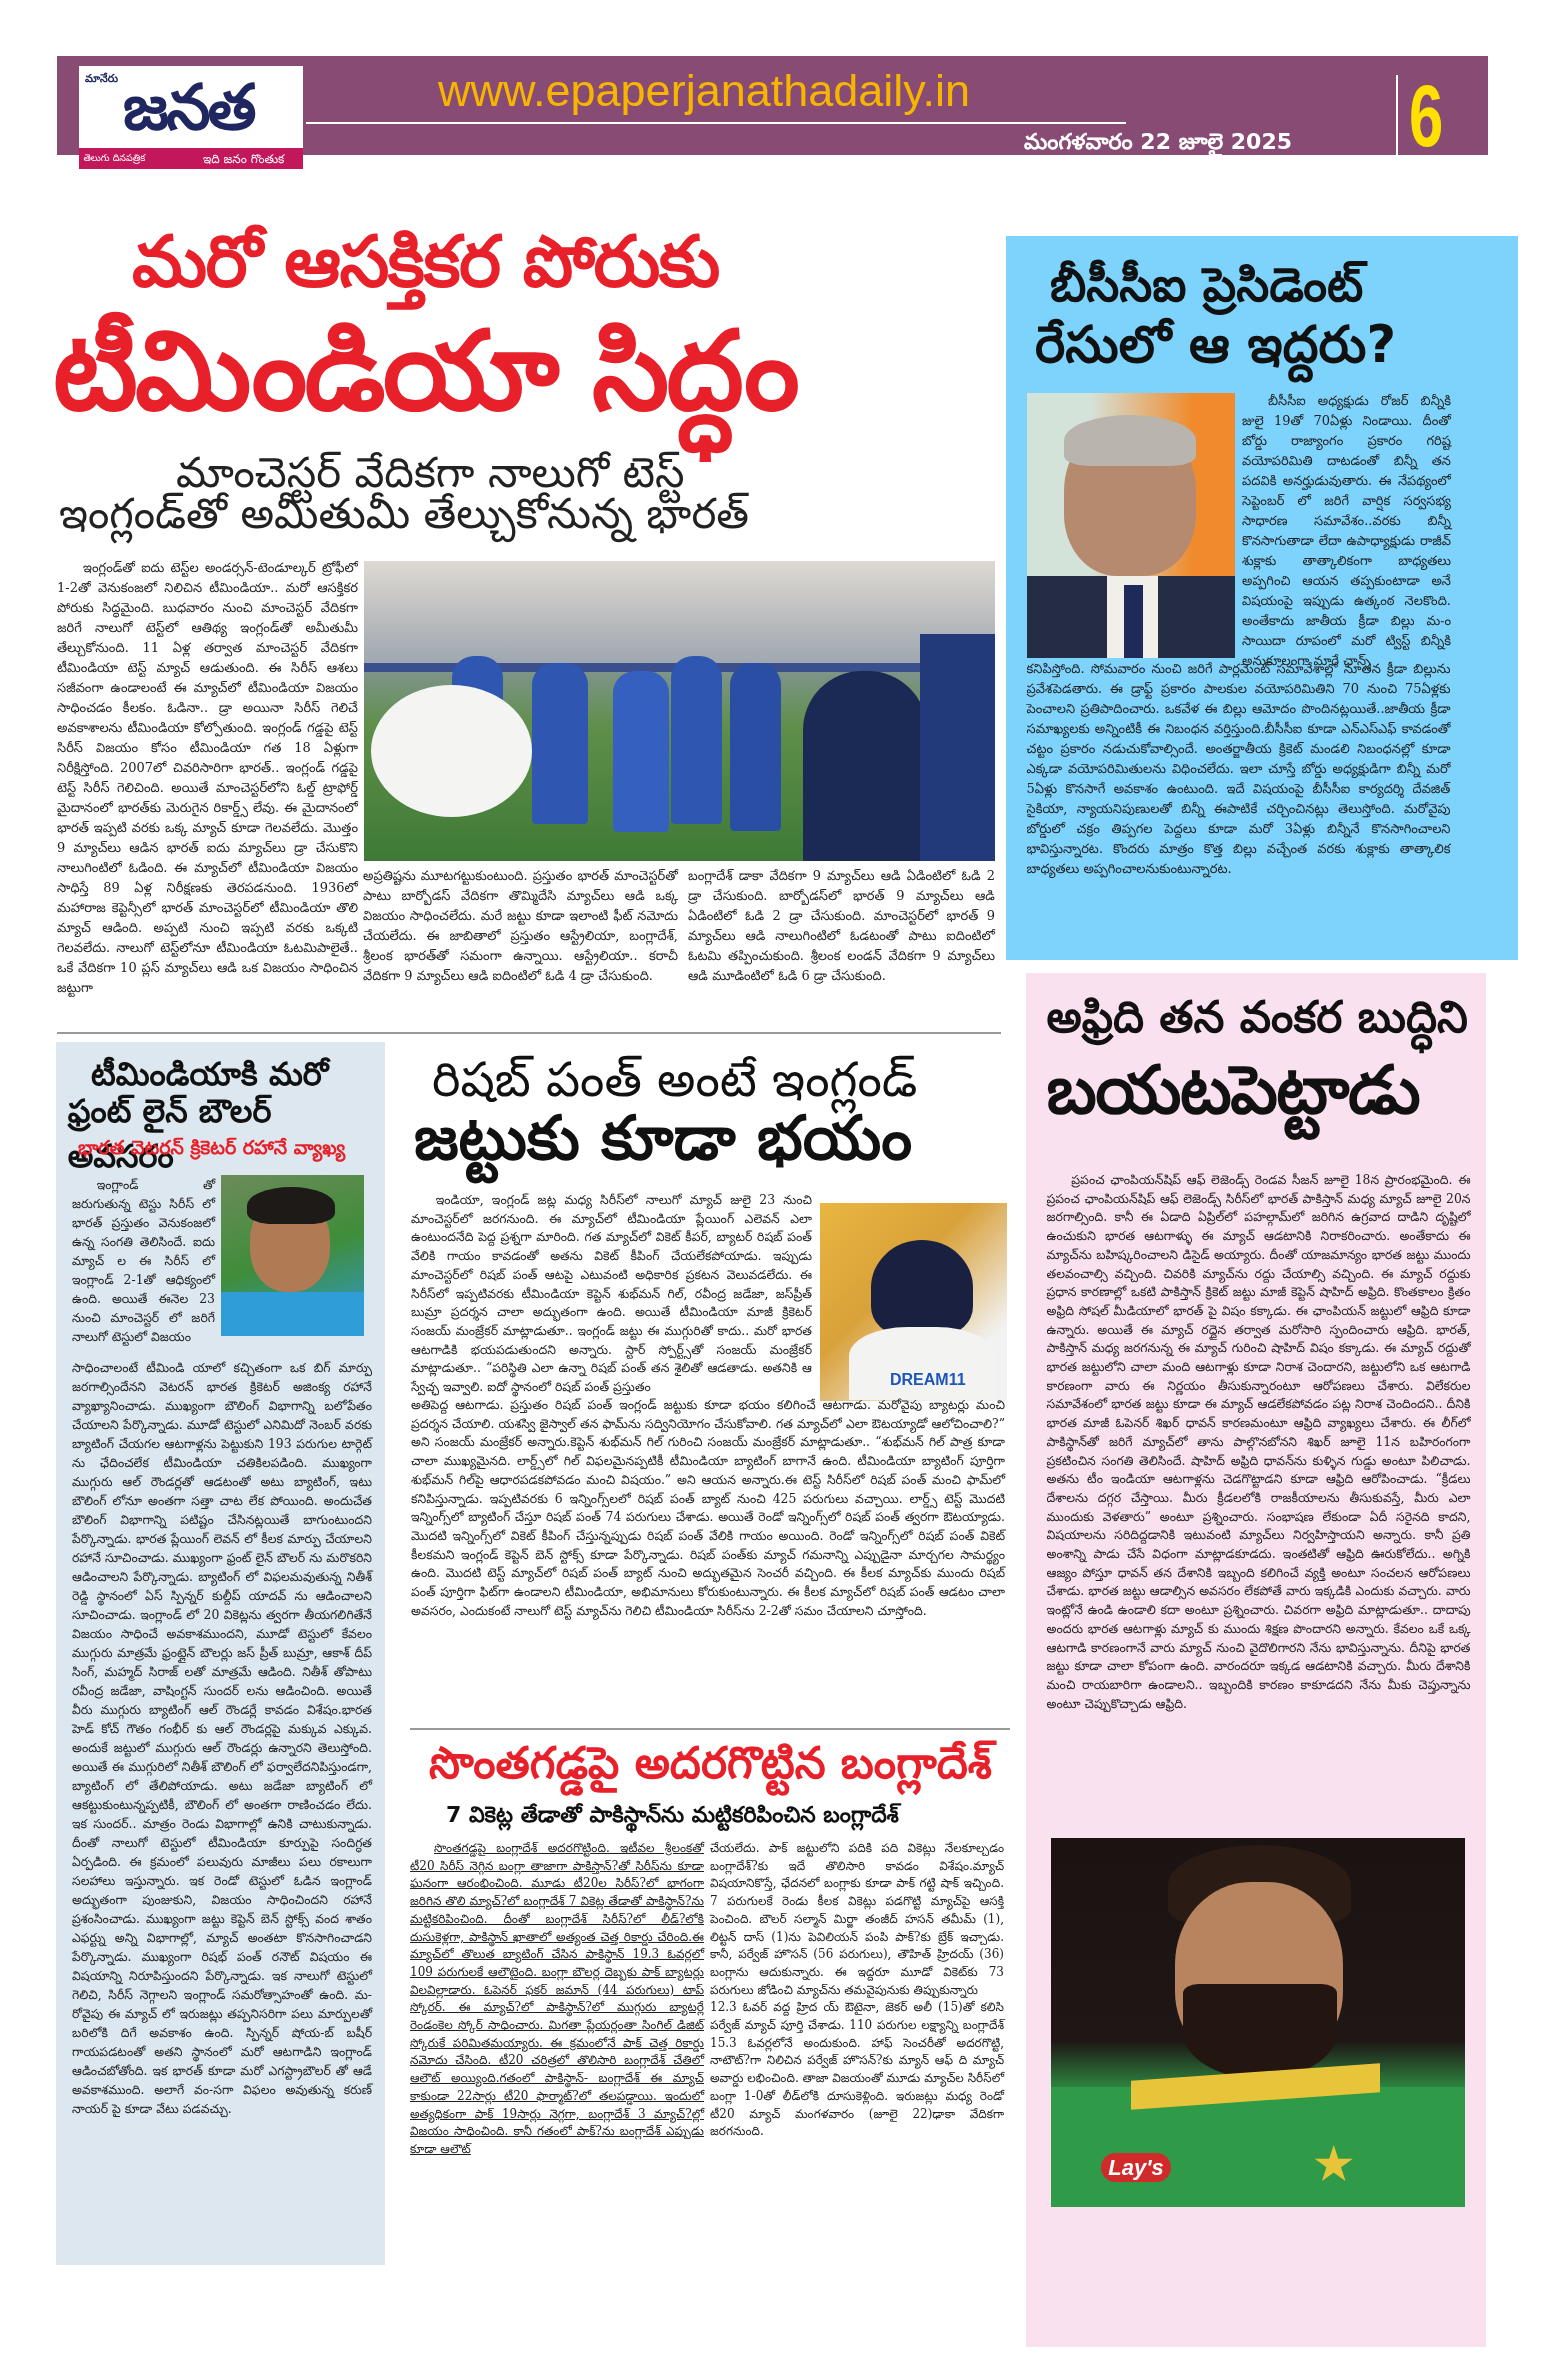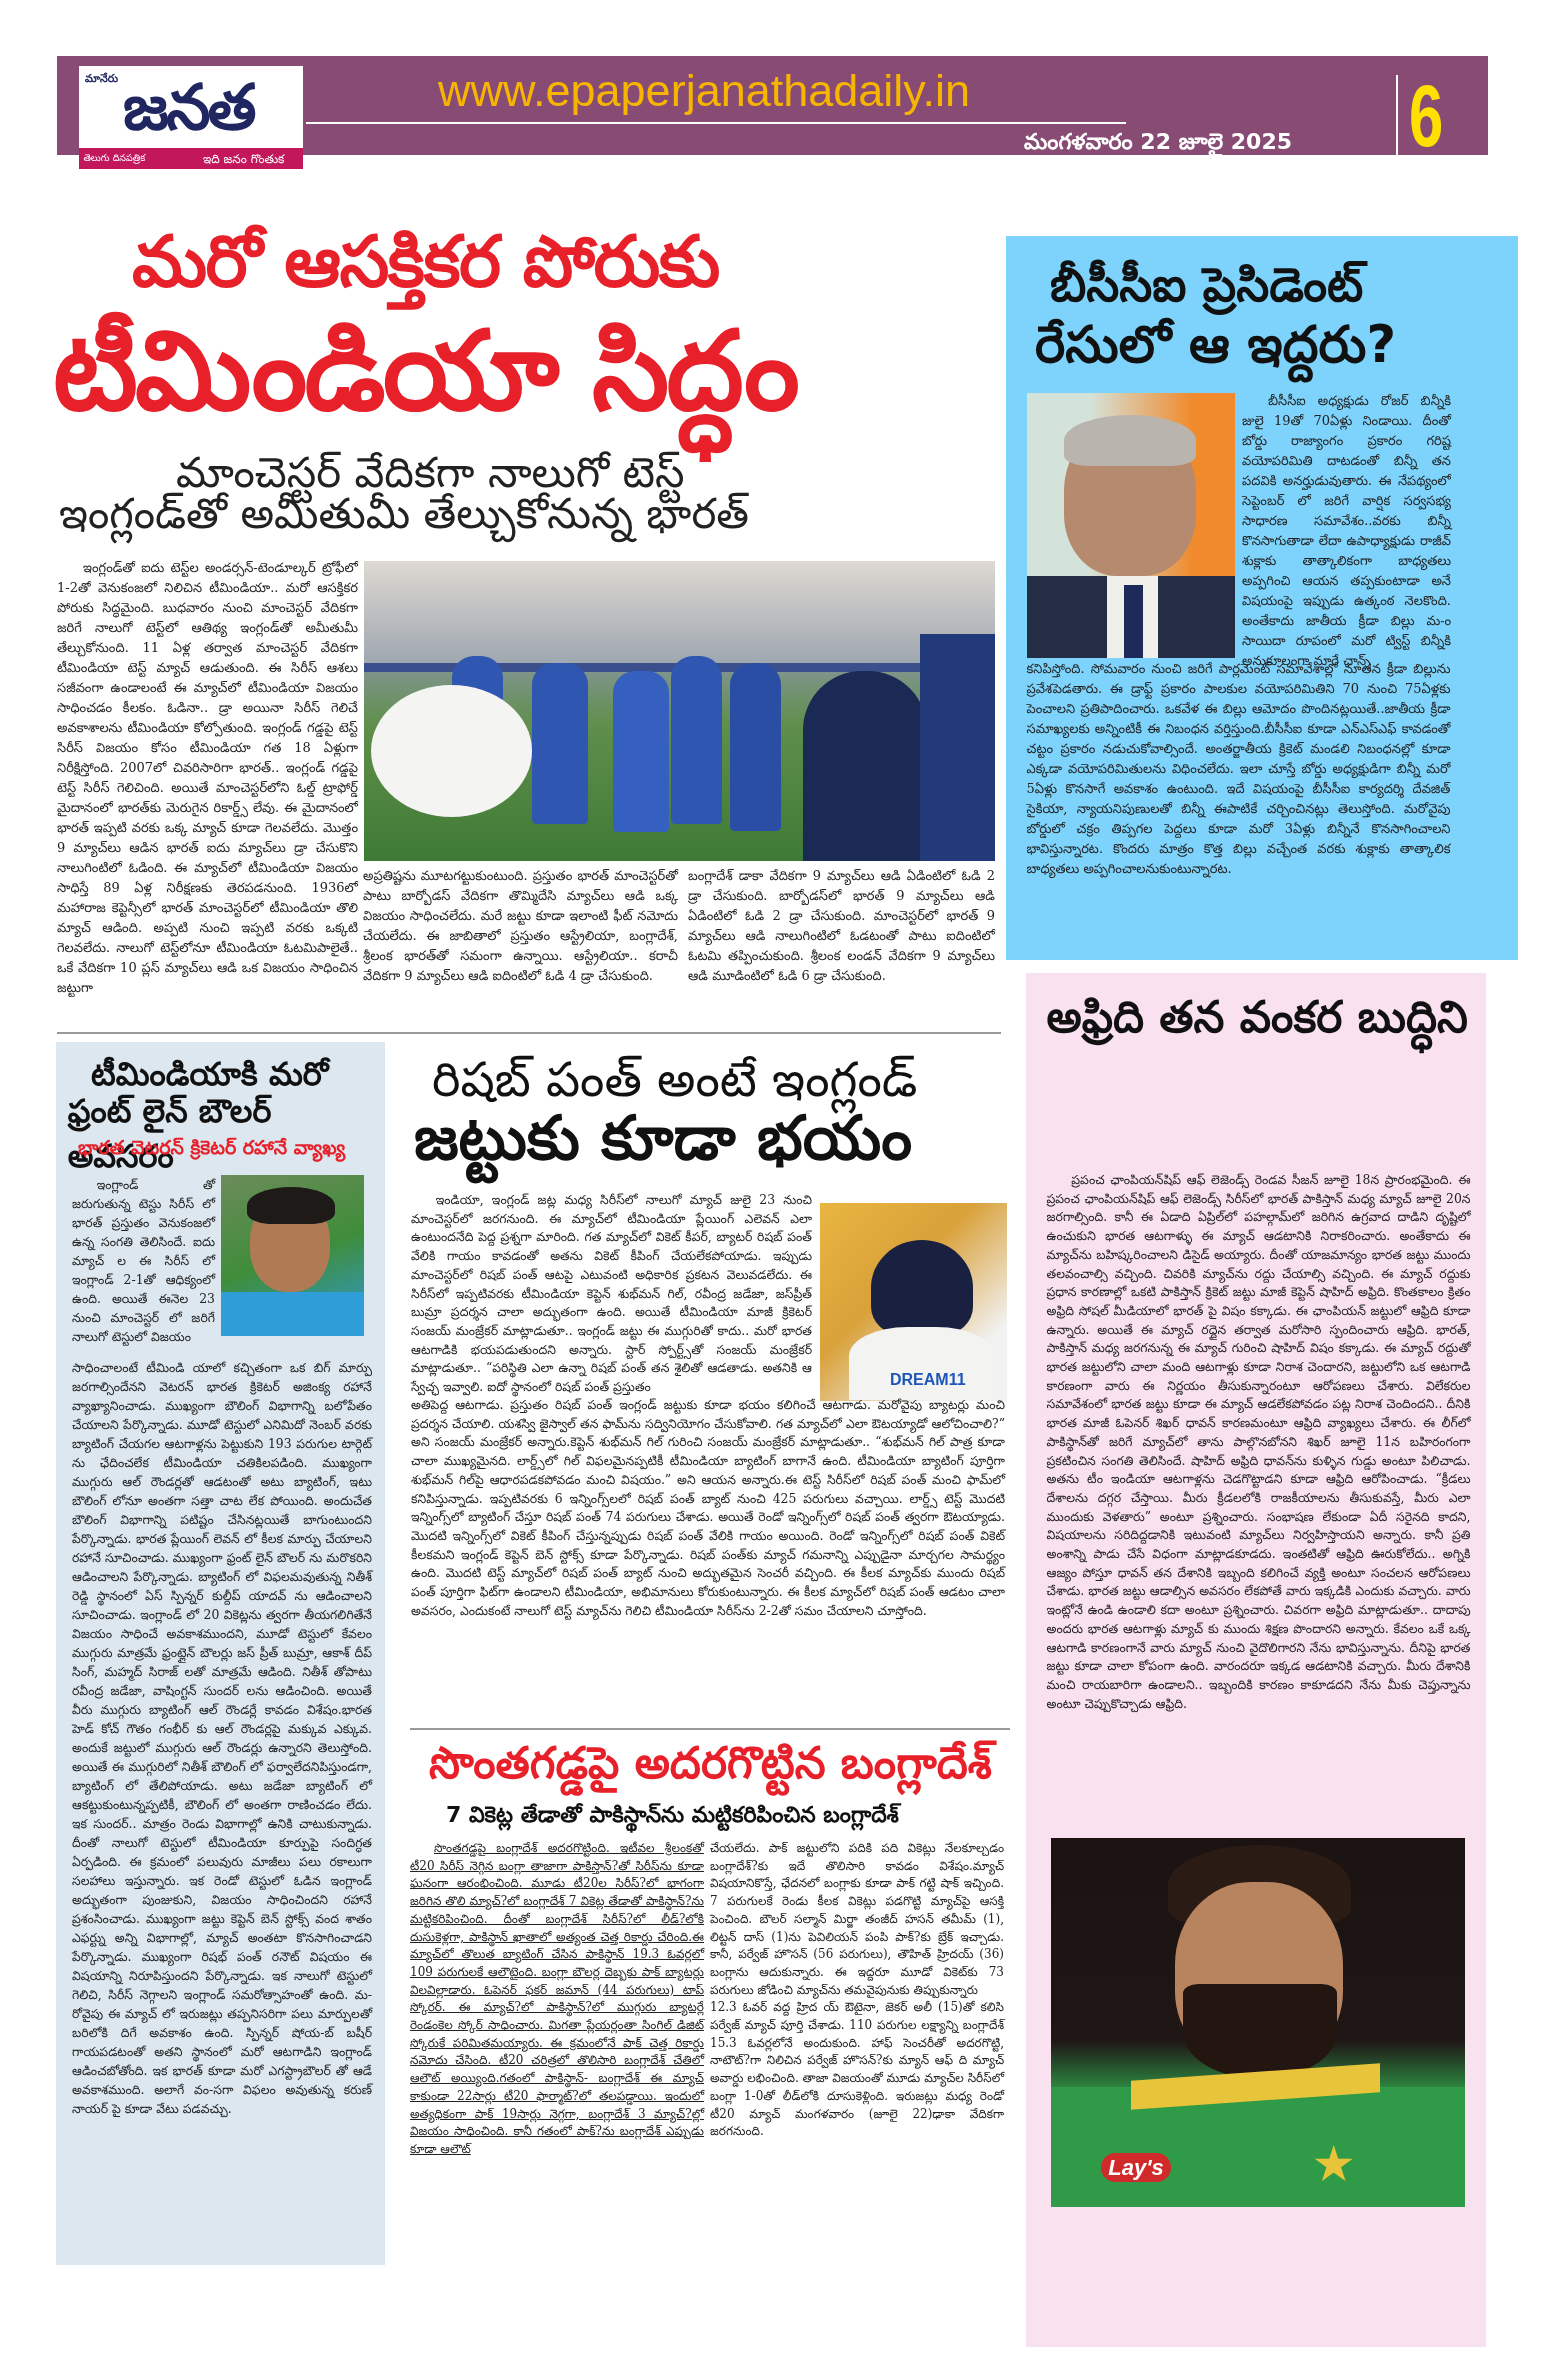--- a/index.html
+++ b/index.html
@@ -173,20 +173,21 @@
 <div id="hr-pant" class="abs hr"></div>
 
 <div id="ban-title" class="abs red-head">సొంతగడ్డపై అదరగొట్టిన బంగ్లాదేశ్</div>
 <div id="ban-sub" class="abs">7 వికెట్ల తేడాతో పాకిస్థాన్‌ను మట్టికరిపించిన బంగ్లాదేశ్</div>
 <div id="ban-col1" class="abs body-text">సొంతగడ్డపై బంగ్లాదేశ్ అదరగొట్టింది. ఇటీవల శ్రీలంకతో టీ20 సిరీస్ నెగ్గిన బంగ్లా తాజాగా పాకిస్తాన్?తో సిరీస్‌ను కూడా ఘనంగా ఆరంభించింది. మూడు టీ20ల సిరీస్?లో భాగంగా జరిగిన తొలి మ్యాచ్?లో బంగ్లాదేశ్ 7 వికెట్ల తేడాతో పాకిస్థాన్?ను మట్టికరిపించింది. దీంతో బంగ్లాదేశ్ సిరీస్?లో లీడ్?లోకి దుసుకెళ్లగా, పాకిస్థాన్ ఖాతాలో అత్యంత చెత్త రికార్డు చేరింది.ఈ మ్యాచ్‌లో తొలుత బ్యాటింగ్ చేసిన పాకిస్థాన్ 19.3 ఓవర్లలో 109 పరుగులకే ఆలౌటైంది. బంగ్లా బౌలర్ల దెబ్బకు పాక్ బ్యాటర్లు విలవిల్లాడారు. ఓపెనర్ ఫకర్ జమాన్ (44 పరుగులు) టాప్ స్కోరర్. ఈ మ్యాచ్?లో పాకిస్థాన్?లో ముగ్గురు బ్యాటర్లే రెండంకెల స్కోర్ సాధించారు. మిగతా ప్లేయర్లంతా సింగిల్ డిజిట్ స్కోరుకే పరిమితమయ్యారు. ఈ క్రమంలోనే పాక్ చెత్త రికార్డు నమోదు చేసింది. టీ20 చరిత్రలో తొలిసారి బంగ్లాదేశ్ చేతిలో ఆలౌట్ అయ్యింది.గతంలో పాకిస్థాన్- బంగ్లాదేశ్ ఈ మ్యాచ్ కాకుండా 22సార్లు టీ20 ఫార్మాట్?లో తలపడ్డాయి. ఇందులో అత్యధికంగా పాక్ 19సార్లు నెగ్గగా, బంగ్లాదేశ్ 3 మ్యాచ్?ల్లో విజయం సాధించింది. కానీ గతంలో పాక్?ను బంగ్లాదేశ్ ఎప్పుడు కూడా ఆలౌట్</div>
 <div id="ban-col2" class="abs body-text" style="white-space:pre-line;">చేయలేదు. పాక్ జట్టులోని పదికి పది వికెట్లు నేలకూల్చడం బంగ్లాదేశ్?కు ఇదే తొలిసారి కావడం విశేషం.మ్యాచ్ విషయానికొస్తే, ఛేదనలో బంగ్లాకు కూడా పాక్ గట్టి షాక్ ఇచ్చింది. 7 పరుగులకే రెండు కీలక వికెట్లు పడగొట్టి మ్యాచ్‌పై ఆసక్తి పెంచింది. బౌలర్ సల్మాన్ మిర్జా తంజీద్ హసన్ తమీమ్ (1), లిట్టన్ దాస్ (1)ను పెవిలియన్ పంపి పాక్?కు బ్రేక్ ఇచ్చాడు. కానీ, పర్వేజ్ హొసన్ (56 పరుగులు), తౌహిత్ హ్రిదయ్ (36) బంగ్లాను ఆదుకున్నారు. ఈ ఇద్దరూ మూడో వికెట్‌కు 73 పరుగులు జోడించి మ్యాచ్‌ను తమవైపునుకు తిప్పుకున్నారు
 12.3 ఓవర్ వద్ద హ్రిద య్ ఔటైనా, జెకర్ అలీ (15)తో కలిసి పర్వేజ్ మ్యాచ్ పూర్తి చేశాడు. 110 పరుగుల లక్ష్యాన్ని బంగ్లాదేశ్ 15.3 ఓవర్లలోనే అందుకుంది. హాఫ్ సెంచరీతో అదరగొట్టి, నాటౌట్?గా నిలిచిన పర్వేజ్ హొసన్?కు మ్యాన్ ఆఫ్ ది మ్యాచ్ అవార్డు లభించింది. తాజా విజయంతో మూడు మ్యాచ్‌ల సిరీస్‌లో బంగ్లా 1-0తో లీడ్‌లోకి దూసుకెళ్లింది. ఇరుజట్లు మధ్య రెండో టీ20 మ్యాచ్ మంగళవారం (జూలై 22)ఢాకా వేదికగా జరగనుంది.</div>
 
 <div id="afridi-box" class="abs">
   <div id="afridi-title1" class="abs">అఫ్రిది తన వంకర బుద్ధిని</div>
+  <div id="afridi-title2" class="abs">బయటపెట్టాడు</div>
   <div id="afridi-text" class="abs body-text">ప్రపంచ ఛాంపియన్‌షిప్ ఆఫ్ లెజెండ్స్ రెండవ సీజన్ జూలై 18న ప్రారంభమైంది. ఈ ప్రపంచ ఛాంపియన్‌షిప్ ఆఫ్ లెజెండ్స్ సిరీస్‌లో భారత్ పాకిస్తాన్ మధ్య మ్యాచ్ జూలై 20న జరగాల్సింది. కానీ ఈ ఏడాది ఏప్రిల్‌లో పహల్గామ్‌లో జరిగిన ఉగ్రవాద దాడిని దృష్టిలో ఉంచుకుని భారత ఆటగాళ్ళు ఈ మ్యాచ్ ఆడటానికి నిరాకరించారు. అంతేకాదు ఈ మ్యాచ్‌ను బహిష్కరించాలని డిసైడ్ అయ్యారు. దీంతో యాజమాన్యం భారత జట్టు ముందు తలవంచాల్సి వచ్చింది. చివరికి మ్యాచ్‌ను రద్దు చేయాల్సి వచ్చింది. ఈ మ్యాచ్ రద్దుకు ప్రధాన కారణాల్లో ఒకటి పాకిస్తాన్ క్రికెట్ జట్టు మాజీ కెప్టెన్ షాహిద్ అఫ్రిది. కొంతకాలం క్రితం అఫ్రిది సోషల్ మీడియాలో భారత్ పై విషం కక్కాడు. ఈ ఛాంపియన్ జట్టులో ఆఫ్రిది కూడా ఉన్నారు. అయితే ఈ మ్యాచ్ రద్దైన తర్వాత మరోసారి స్పందించారు ఆఫ్రిది. భారత్, పాకిస్తాన్ మధ్య జరగనున్న ఈ మ్యాచ్ గురించి షాహిద్ విషం కక్కాడు. ఈ మ్యాచ్ రద్దుతో భారత జట్టులోని చాలా మంది ఆటగాళ్లు కూడా నిరాశ చెందారని, జట్టులోని ఒక ఆటగాడి కారణంగా వారు ఈ నిర్ణయం తీసుకున్నారంటూ ఆరోపణలు చేశారు. విలేకరుల సమావేశంలో భారత జట్టు కూడా ఈ మ్యాచ్ ఆడలేకపోవడం పట్ల నిరాశ చెందిందని.. దీనికి భారత మాజీ ఓపెనర్ శిఖర్ ధావన్ కారణమంటూ ఆఫ్రిది వ్యాఖ్యలు చేశారు. ఈ లీగ్‌లో పాకిస్థాన్‌తో జరిగే మ్యాచ్‌లో తాను పాల్గొనబోనని శిఖర్ జూలై 11న బహిరంగంగా ప్రకటించిన సంగతి తెలిసిందే. షాహిద్ అఫ్రిది ధావన్‌ను కుళ్ళిన గుడ్డు అంటూ పిలిచాడు. అతను టీం ఇండియా ఆటగాళ్లను చెడగొట్టాడని కూడా ఆఫ్రిది ఆరోపించాడు. “క్రీడలు దేశాలను దగ్గర చేస్తాయి. మీరు క్రీడలలోకి రాజకీయాలను తీసుకువస్తే, మీరు ఎలా ముందుకు వెళతారు” అంటూ ప్రశ్నించారు. సంభాషణ లేకుండా ఏదీ సరైనది కాదని, విషయాలను సరిదిద్దడానికి ఇటువంటి మ్యాచ్‌లు నిర్వహిస్తాయని అన్నారు. కానీ ప్రతి అంశాన్ని పాడు చేసే విధంగా మాట్లాడకూడదు. ఇంతటితో ఆఫ్రిది ఊరుకోలేదు.. అగ్నికి ఆజ్యం పోస్తూ ధావన్ తన దేశానికి ఇబ్బంది కలిగించే వ్యక్తి అంటూ సంచలన ఆరోపణలు చేశాడు. భారత జట్టు ఆడాల్సిన అవసరం లేకపోతే వారు ఇక్కడికి ఎందుకు వచ్చారు. వారు ఇంట్లోనే ఉండి ఉండాలి కదా అంటూ ప్రశ్నించారు. చివరగా అఫ్రిది మాట్లాడుతూ.. దాదాపు అందరు భారత ఆటగాళ్లు మ్యాచ్ కు ముందు శిక్షణ పొందారని అన్నారు. కేవలం ఒకే ఒక్క ఆటగాడి కారణంగానే వారు మ్యాచ్ నుంచి వైదొలిగారని నేను భావిస్తున్నాను. దీనిపై భారత జట్టు కూడా చాలా కోపంగా ఉంది. వారందరూ ఇక్కడ ఆడటానికి వచ్చారు. మీరు దేశానికి మంచి రాయబారిగా ఉండాలని.. ఇబ్బందికి కారణం కాకూడదని నేను మీకు చెప్తున్నాను అంటూ చెప్పుకొచ్చాడు ఆఫ్రిది.</div>
   <div id="afridi-photo" class="abs">
     <div class="shape" style="left:117px;top:7.3px;width:183px;height:80px;background:#2a1c14;border-radius:50% 50% 20% 20%;"></div>
     <div class="shape" style="left:124px;top:44px;width:168px;height:183px;background:#b8835f;border-radius:45% 45% 40% 40%;"></div>
     <div class="shape" style="left:132px;top:146px;width:154px;height:95px;background:#231611;border-radius:10% 10% 50% 50%;"></div>
     <div class="shape" style="left:0;top:249px;width:414px;height:120px;background:#2f9a47;"></div>
     <div class="shape" style="left:80px;top:234px;width:249px;height:29px;background:#e8c43a;transform:skewY(-4deg);"></div>
     <span class="caption-tag" style="left:50px;top:315px;font-size:22px;color:#fff;background:#d02a2a;padding:1.5px 7.3px;border-radius:14.6px;font-style:italic;">Lay's</span>
     <span class="caption-tag" style="left:263px;top:300px;font-size:44px;color:#e8c43a;">★</span>
   </div>

